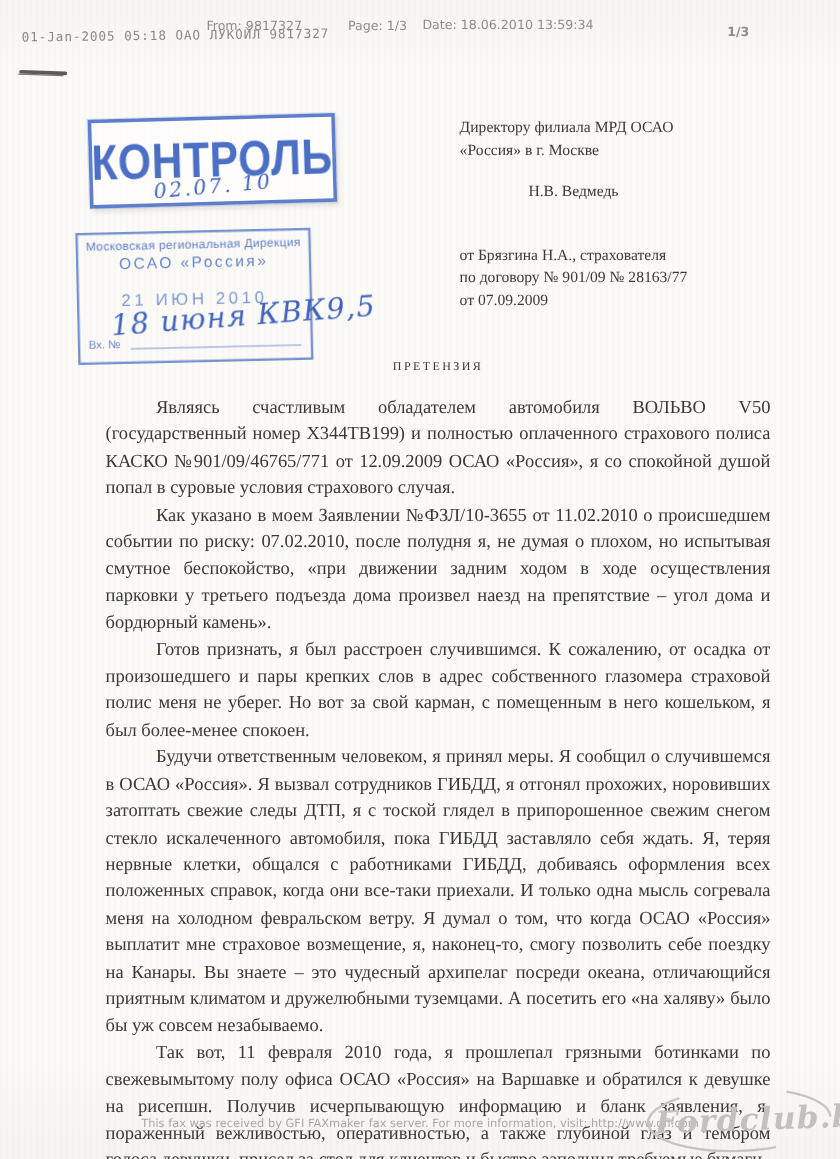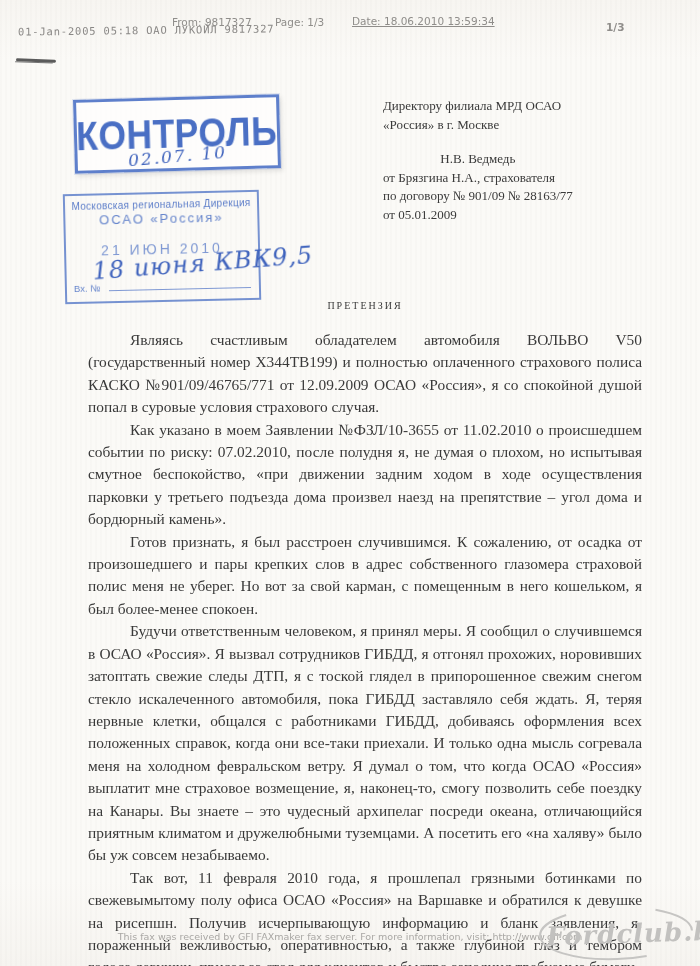--- a/index.html
+++ b/index.html
@@ -11,22 +11,22 @@
     background-image:
       repeating-linear-gradient(90deg, rgba(190,186,180,0.05) 0 2px, rgba(255,255,255,0) 2px 5px),
       linear-gradient(180deg,#f7f5f1 0,#fbfaf7 60px,#fbfaf7 880px,#f6f4f0 966px);
     overflow:hidden;
     font-family:"Liberation Serif", serif;
     color:#3a3a3a;
   }
   
   .fax-meta{position:absolute;font-family:"DejaVu Sans", sans-serif;font-size:10.5px;color:#8f8d8a;white-space:nowrap;}
   .fax-from{left:172px;top:16px;}
-  .fax-page{left:275px;top:16px;}
-  .fax-date{left:352px;top:15px;text-decoration:underline;}
+  .fax-page{left:290px;top:16px;}
+  .fax-date{left:352px;top:15px;}
   .fax-machine{left:18px;top:24px;font-family:"DejaVu Sans Mono", monospace;font-size:10.5px;letter-spacing:.8px;color:#8a8886;transform:rotate(-.7deg);}
   .fax-pageno{left:606px;top:21px;font-weight:bold;}
   .scan-dash{position:absolute;left:16px;top:59px;width:40px;height:3px;background:#5b5b5b;border-radius:2px;transform:rotate(2deg);box-shadow:-2px 2px 0 -1px #777;}
   
   .kontrol-stamp{
     position:absolute;left:74px;top:97px;width:200px;height:68px;
     border:3px solid rgba(72,109,196,.88);
     background:rgba(255,255,255,.65);
     transform:rotate(-1.6deg);
     box-shadow:0 0 0 1px rgba(72,109,196,.15), 2px 3px 4px rgba(120,120,120,.18);
@@ -50,21 +50,21 @@
   }
   .reg-l1{margin-top:5px;font-size:10px;letter-spacing:.3px;opacity:.9;}
   .reg-l2{margin-top:1px;font-size:13px;letter-spacing:2px;opacity:.85;}
   .reg-date{margin-top:15px;font-size:14px;letter-spacing:3px;opacity:.7;}
   .reg-vx{position:absolute;left:7px;bottom:8px;font-size:9.5px;opacity:.85;}
   .reg-line{position:absolute;left:42px;bottom:10px;width:142px;border-bottom:1.5px solid rgba(74,111,196,.7);}
   .reg-hand{position:absolute;left:26px;top:56px;font-size:24px;white-space:nowrap;transform:rotate(-3deg);letter-spacing:1px;}
   
   .addressee{position:absolute;left:383px;top:97px;font-size:13px;line-height:18.5px;}
   .addr-name{margin-top:16px;text-align:center;}
-  .addr-from{}
+  .addr-from{margin-top:35px;}
   
   .doc-title{position:absolute;left:88px;top:300px;width:554px;text-align:center;font-size:10px;letter-spacing:2px;}
   .doc-body{position:absolute;left:88px;top:329px;width:554px;font-size:15.4px;line-height:22.4px;text-align:justify;color:#393939;}
   .doc-body p{margin:0;text-indent:42px;}
   
   .fax-footer{position:absolute;left:0;top:931px;width:700px;text-align:center;font-family:"DejaVu Sans", sans-serif;font-size:9.5px;color:#a9a7a4;}
   .watermark{position:absolute;left:538px;top:901px;width:162px;height:62px;transform:rotate(-2deg);}
   .watermark svg{position:absolute;left:0;top:0;}
   .watermark-text{
     position:absolute;left:8px;top:18px;width:150px;text-align:center;
@@ -97,21 +97,21 @@
     <div class="reg-line"></div>
     <div class="hand reg-hand">18 июня КВК9,5</div>
   </div>
 
   <div class="addressee">
     <div>Директору филиала  МРД ОСАО</div>
     <div>«Россия» в г. Москве</div>
     <div class="addr-name">Н.В. Ведмедь</div>
     <div class="addr-from">от Брязгина Н.А., страхователя</div>
     <div>по договору № 901/09 № 28163/77</div>
-    <div>от 05.01.2009</div>
+    <div>от 07.09.2009</div>
   </div>
 
   <div class="doc-title">ПРЕТЕНЗИЯ</div>
   <div class="doc-body">
     <p>Являясь счастливым обладателем автомобиля ВОЛЬВО V50 (государственный номер Х344ТВ199) и полностью оплаченного страхового полиса КАСКО №901/09/46765/771 от 12.09.2009 ОСАО «Россия», я со спокойной душой попал в суровые условия страхового случая.</p>
     <p>Как указано в моем Заявлении №ФЗЛ/10-3655 от 11.02.2010 о происшедшем событии по риску: 07.02.2010, после полудня я, не думая о плохом, но испытывая смутное беспокойство, «при движении задним ходом в ходе осуществления парковки у третьего подъезда дома произвел наезд на препятствие – угол дома и бордюрный камень».</p>
     <p>Готов признать, я был расстроен случившимся. К сожалению, от осадка от произошедшего и пары крепких слов в адрес собственного глазомера страховой полис меня не уберег. Но вот за свой карман, с помещенным в него кошельком, я был более-менее спокоен.</p>
     <p>Будучи ответственным человеком, я принял меры. Я сообщил о случившемся в ОСАО «Россия». Я вызвал сотрудников ГИБДД, я отгонял прохожих, норовивших затоптать свежие следы ДТП, я с тоской глядел в припорошенное свежим снегом стекло искалеченного автомобиля, пока ГИБДД заставляло себя ждать. Я, теряя нервные клетки, общался с работниками ГИБДД, добиваясь оформления всех положенных справок, когда они все-таки приехали. И только одна мысль согревала меня на холодном февральском ветру. Я думал о том, что когда ОСАО «Россия» выплатит мне страховое возмещение, я, наконец-то, смогу позволить себе поездку на Канары. Вы знаете – это чудесный архипелаг посреди океана, отличающийся приятным климатом и дружелюбными туземцами. А посетить его «на халяву» было бы уж совсем незабываемо.</p>
     <p>Так вот, 11 февраля 2010 года, я прошлепал грязными ботинками по свежевымытому полу офиса ОСАО «Россия» на Варшавке и обратился к девушке на рисепшн. Получив исчерпывающую информацию и бланк заявления, я, пораженный вежливостью, оперативностью, а также глубиной глаз и тембром голоса девушки, присел за стол для клиентов и быстро заполнил требуемые бумаги.</p>
   </div>

